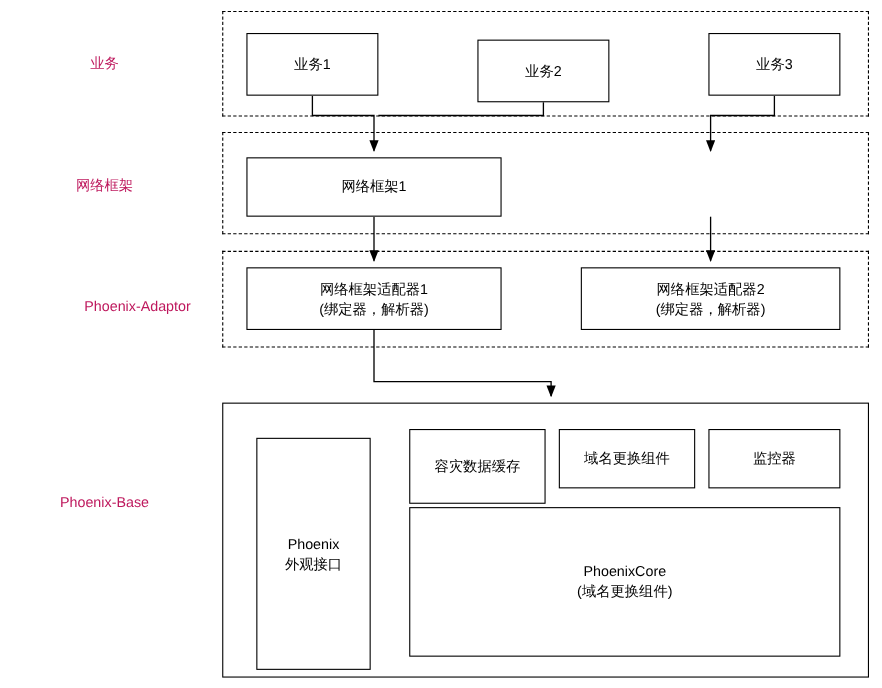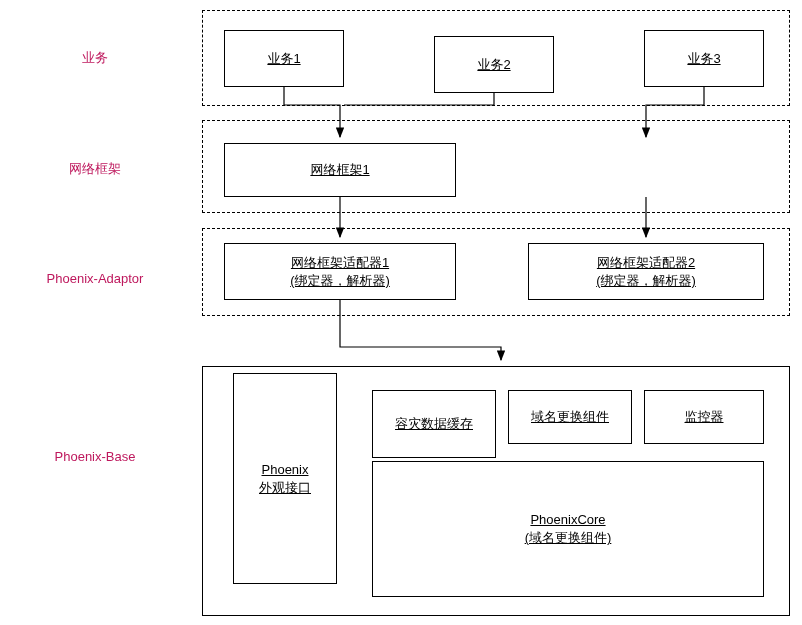--- a/index.html
+++ b/index.html
@@ -37,21 +37,20 @@
     border: 1px solid #000000;
     box-sizing: border-box;
     background: #ffffff;
     display: flex;
     align-items: center;
     justify-content: center;
     text-align: center;
     font-size: 13px;
     line-height: 1.35;
     white-space: pre-line;
-    text-decoration: underline;
   }
   .outer-box {
     position: absolute;
     border: 1px solid #000000;
     box-sizing: border-box;
     background: #ffffff;
   }
   svg.connectors {
     position: absolute;
     left: 0;
@@ -61,21 +60,21 @@
     pointer-events: none;
   }
 </style>
 </head>
 <body>
 
 <div id="canvas">
 
   <div class="lane-label" style="left:0px; top:50px; width:190px;">业务</div>
   <div class="lane-label" style="left:0px; top:161px; width:190px;">网络框架</div>
-  <div class="lane-label" style="left:0px; top:271px; width:190px;">Phoenix-Adaptor</div>
+  <div class="lane-label" style="left:0px; top:271px; width:190px;padding-left:30px;">Phoenix-Adaptor</div>
   <div class="lane-label" style="left:0px; top:449px; width:190px;">Phoenix-Base</div>
 
   <div class="dashed-group" style="left:202px; top:10px; width:588px; height:96px;"></div>
   <div class="dashed-group" style="left:202px; top:120px; width:588px; height:93px;"></div>
   <div class="dashed-group" style="left:202px; top:228px; width:588px; height:88px;"></div>
 
   <svg class="connectors" viewBox="0 0 802 625">
     <defs>
       <marker id="arrowhead" markerWidth="9" markerHeight="7" refX="8" refY="3.5" orient="auto">
         <polygon points="0 0, 9 3.5, 0 7" fill="#000000"></polygon>
@@ -95,21 +94,21 @@
 
   <div class="solid-box" style="left:224px; top:143px; width:232px; height:54px;">网络框架1</div>
 
   <div class="solid-box" style="left:224px; top:243px; width:232px; height:57px;">网络框架适配器1
 (绑定器，解析器)</div>
   <div class="solid-box" style="left:528px; top:243px; width:236px; height:57px;">网络框架适配器2
 (绑定器，解析器)</div>
 
   <div class="outer-box" style="left:202px; top:366px; width:588px; height:250px;"></div>
 
-  <div class="solid-box" style="left:233px; top:373px; width:104px; height:211px;">Phoenix
+  <div class="solid-box" style="left:233px; top:398px; width:104px; height:211px;">Phoenix
 外观接口</div>
   <div class="solid-box" style="left:372px; top:390px; width:124px; height:68px;">容灾数据缓存</div>
   <div class="solid-box" style="left:508px; top:390px; width:124px; height:54px;">域名更换组件</div>
   <div class="solid-box" style="left:644px; top:390px; width:120px; height:54px;">监控器</div>
   <div class="solid-box" style="left:372px; top:461px; width:392px; height:136px;">PhoenixCore
 (域名更换组件)</div>
 
 </div>
 
 </body></html>

